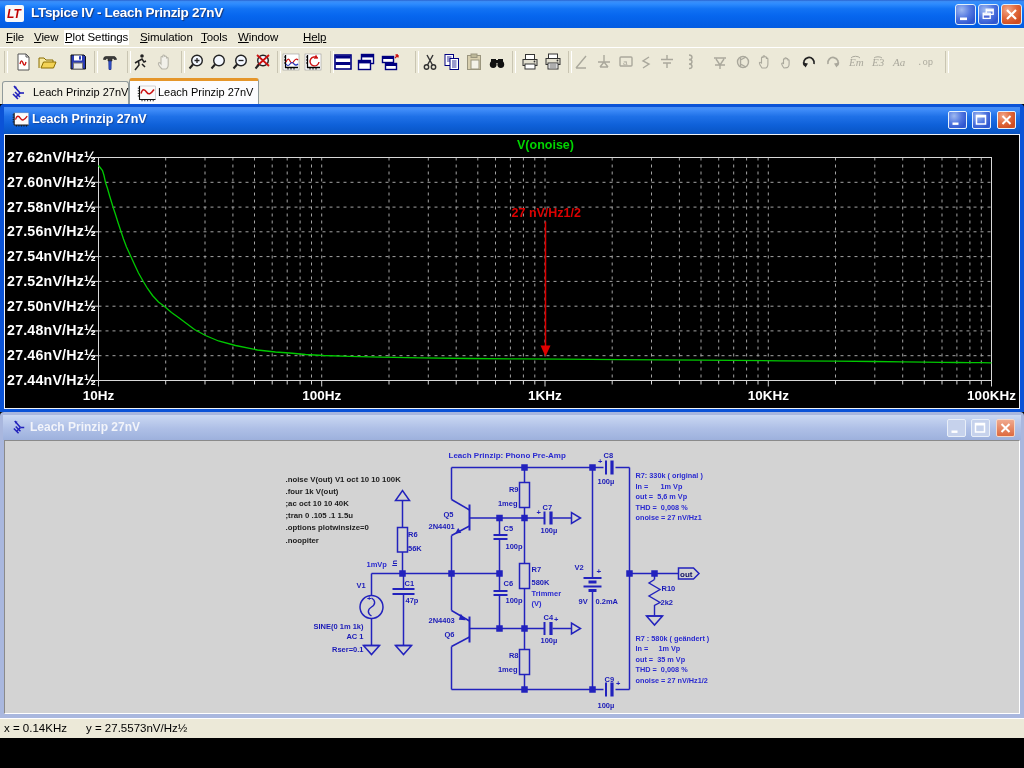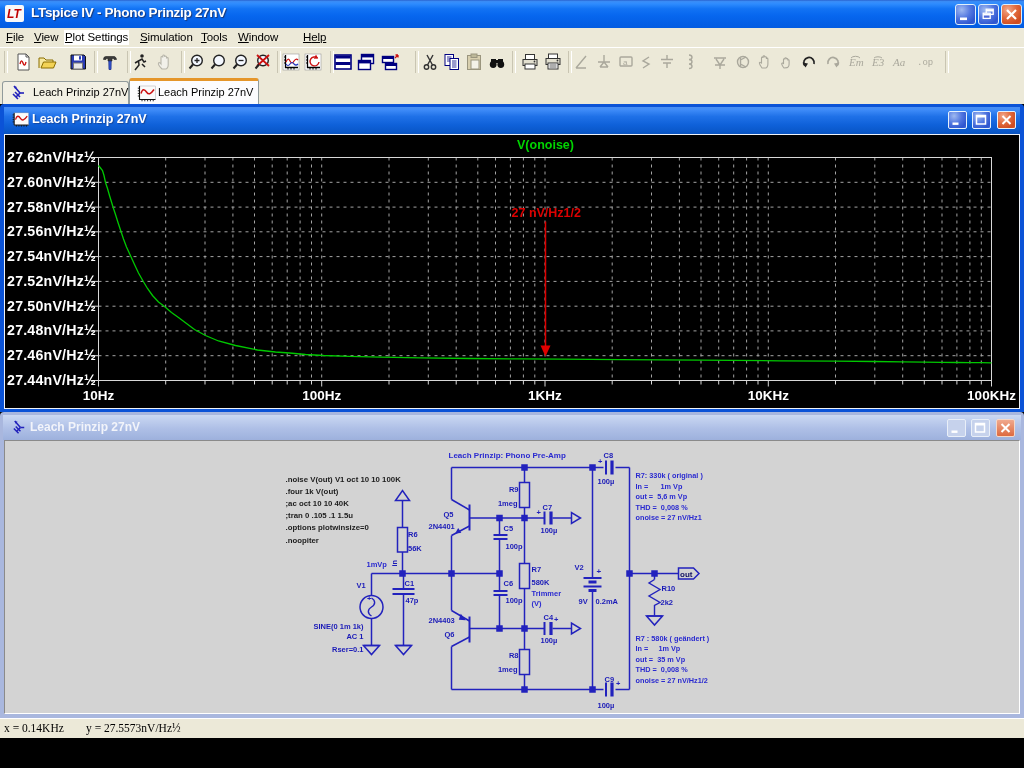--- a/index.html
+++ b/index.html
@@ -25,30 +25,30 @@
 #plotwin{left:0;top:104px;width:1024px;height:308px;background:#0b53d7;border-radius:4px 4px 0 0;}
 #plot-title{left:4px;top:3px;width:1016px;height:27px;background:linear-gradient(180deg,#4a8df2 0%,#3f8cf8 10%,#1f71e8 35%,#0e60d8 68%,#0a58ca 90%,#0953c0 100%);}
 #plot-title .wtext{position:absolute;left:28px;top:5px;color:#fff;font-weight:bold;font-size:12.5px;text-shadow:1px 1px 1px #1548a0;}
 .smbtn{position:absolute;top:4px;width:19px;height:18px;border-radius:2px;border:1px solid #e6f2fc;box-sizing:border-box;}
 #plot-black{left:4px;top:30px;width:1014px;height:273px;background:#000;border:1px solid #eef2f8;}
 
 #schwin{left:0;top:412px;width:1024px;height:306px;background:#a9b7de;border-radius:4px 4px 0 0;}
 #sch-title{left:3px;top:3px;width:1018px;height:25px;background:linear-gradient(180deg,#ccd9f2 0%,#c0cfee 20%,#aebfe6 55%,#a3b6e0 85%,#9db0dc 100%);}
 #sch-title .wtext{position:absolute;left:27px;top:5px;color:#f2f4fa;font-weight:bold;font-size:12px;}
 #sch-content{left:4px;top:28px;width:1016px;height:274px;background:#d3d3d3;border-top:1px solid #8a8a8a;border-left:1px solid #8a8a8a;border-right:1px solid #fff;border-bottom:1px solid #fff;box-sizing:border-box;}
-#statusbar{left:0;top:718px;width:1024px;height:20px;background:#ece9d8;font-size:11.5px;color:#000;border-top:1px solid #fff;font-family:Liberation Serif, serif;}
+#statusbar{left:0;top:718px;width:1024px;height:20px;background:#ece9d8;font-size:11.5px;color:#000;border-top:1px solid #fff;}
 #statusbar span{position:absolute;top:3px;}
 #blackfoot{left:0;top:738px;width:1024px;height:30px;background:#000;}
 </style></head>
 <body>
 <div class="abs" id="titlebar">
   <div class="abs" id="tb-logo"><svg width="19" height="17" viewBox="0 0 19 17">
         <text x="2" y="13" font-family="Liberation Sans" font-size="12" font-weight="bold" font-style="italic" fill="#c00000">LT</text>
       </svg></div>
-  <div class="abs" id="tb-text">LTspice IV - Phono Prinzip 27nV</div>
+  <div class="abs" id="tb-text">LTspice IV - Leach Prinzip 27nV</div>
   <div class="abs xpbtn xpblue" style="left:955px;">
       <svg width="19" height="19" viewBox="0 0 19 19">
         <rect x="4" y="12.5" width="7" height="2.6" fill="#fff"></rect>
       </svg>
     </div>
   <div class="abs xpbtn xpblue" style="left:978px;">
       <svg width="19" height="19" viewBox="0 0 19 19">
         <g fill="none" stroke="#fff" stroke-width="1.3">
           <rect x="7.2" y="4.2" width="7" height="5.2"></rect>
           <path d="M7.2 5.6 h7" stroke-width="1.8"></path>

